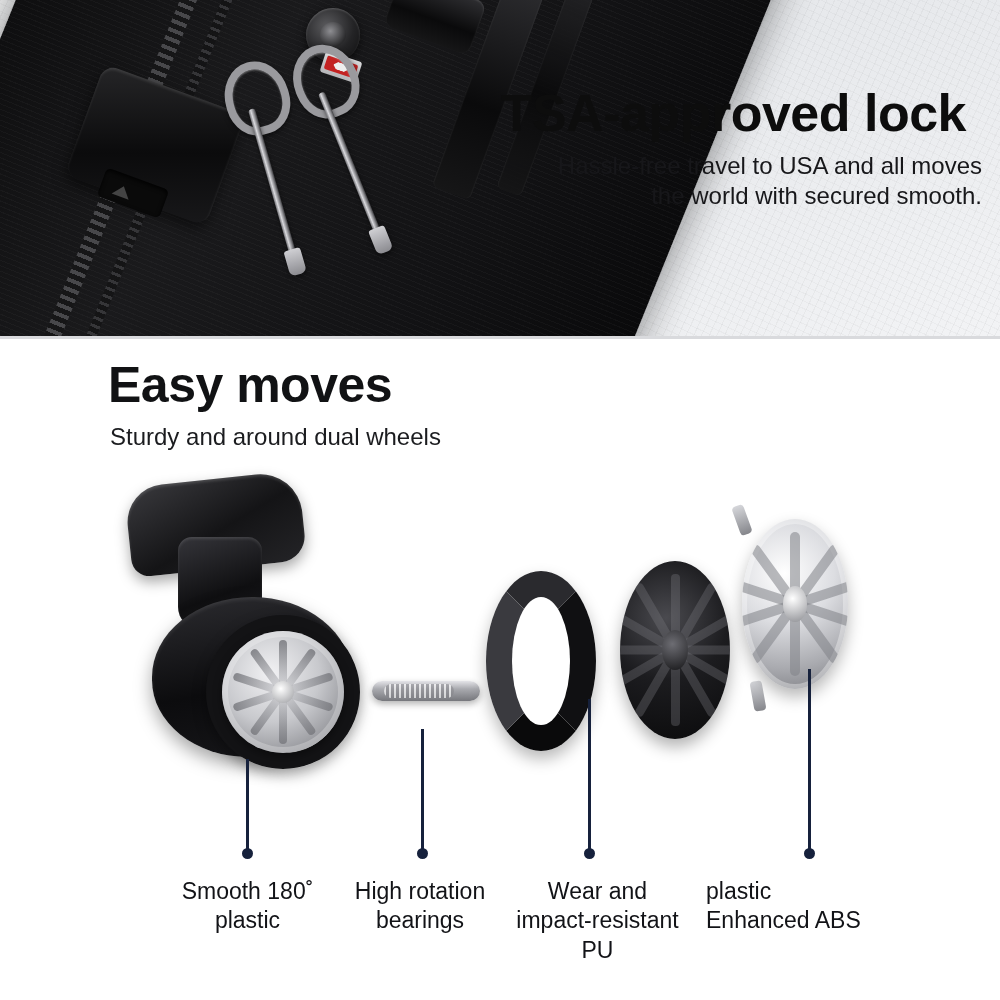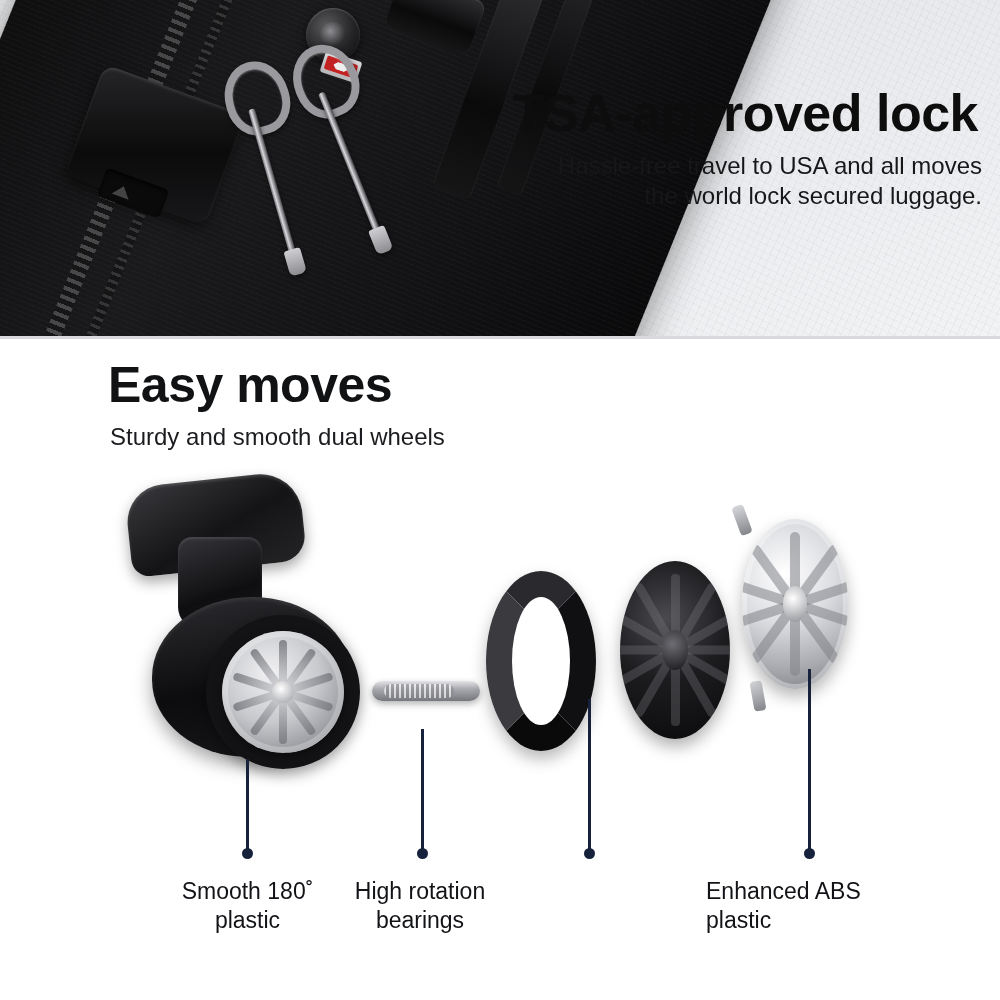--- a/index.html
+++ b/index.html
@@ -216,21 +216,21 @@
     top: 86px;
     width: 620px;
     text-align: right;
     color: #111;
   }
   .tsa-title {
     font-size: 52px;
     font-weight: bold;
     letter-spacing: -0.5px;
     line-height: 1.05;
-    margin: 0 4px 10px 0;
+    margin: 0 16px 10px 0;
     color: #0d0d0d;
   }
   .tsa-sub {
     font-size: 24px;
     line-height: 1.28;
     color: #17171a;
     margin: 0;
   }
 
   
@@ -520,30 +520,30 @@
     </div>
     <div class="key key2">
       <div class="bow"></div>
       <div class="shaft"></div>
       <div class="bit"></div>
     </div>
 
     <div class="tsa-text">
       <div class="tsa-title">TSA-approved lock</div>
       <div class="tsa-sub">Hassle-free travel to USA and all moves</div>
-      <div class="tsa-sub">the world lock secured luggage.</div>
+      <div class="tsa-sub">the world with secured smooth.</div>
     </div>
   </div>
 
   <div class="panel-divider"></div>
 
   <div class="bottom">
 
     <div class="heading">Easy moves</div>
-    <div class="subheading">Sturdy and smooth dual wheels</div>
+    <div class="subheading">Sturdy and around dual wheels</div>
 
     <div class="art">
 
       <div class="caster-top"></div>
       <div class="caster-neck"></div>
       <div class="caster-fork"></div>
       <div class="tire-ring"></div>
       <div class="hub-main">
         <div class="spoke" style="transform:rotate(0deg)"></div>
         <div class="spoke" style="transform:rotate(36deg)"></div>
@@ -607,20 +607,25 @@
     <div class="caption" style="left:150px; top:538px; width:195px;">
       <div>Smooth 180˚</div>
       <div>plastic</div>
     </div>
 
     <div class="caption" style="left:330px; top:538px; width:180px;">
       <div>High rotation</div>
       <div>bearings</div>
     </div>
 
+    <div class="caption" style="left:500px; top:538px; width:195px;">
+      <div>Wear and</div>
+      <div>impact-resistant</div>
+      <div>PU</div>
+    </div>
 
     <div class="caption" style="left:706px; top:538px; width:200px; text-align:left;">
+      <div>plastic</div>
       <div>Enhanced ABS</div>
-      <div>plastic</div>
     </div>
 
   </div>
 </div>
 
 </body></html>

